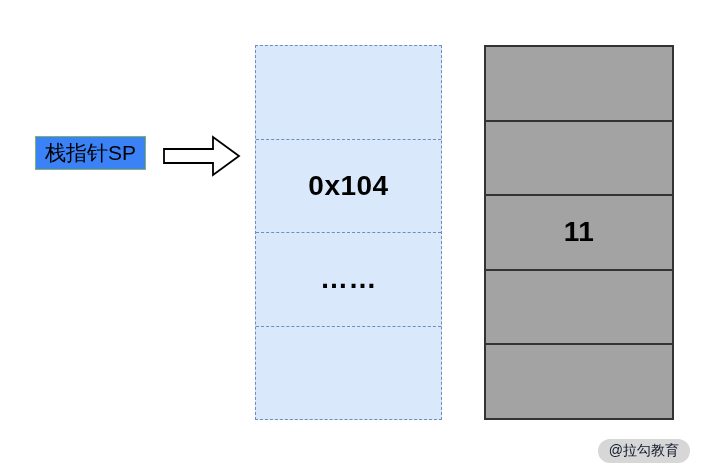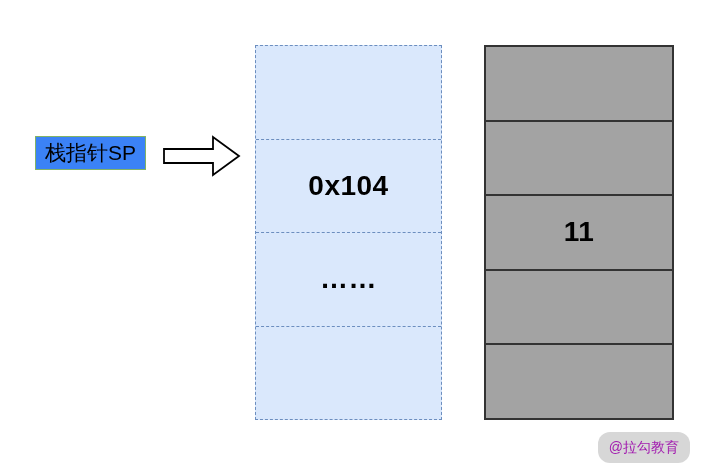--- a/index.html
+++ b/index.html
@@ -80,25 +80,25 @@
   }
   .col-value .cell:not(:last-child) {
     border-bottom: 2px solid #333333;
   }
 
   
   .watermark {
     position: absolute;
     right: 13px;
     bottom: 13px;
-    height: 31px;
+    height: 24px;
     padding: 0 11px;
     border-radius: 12px;
     background: #d7d7d7;
-    color: #a21caf;
+    color: #0f172a;
     font-size: 14px;
     display: flex;
     align-items: center;
     justify-content: center;
     white-space: nowrap;
   }
 </style>
 </head>
 <body>
 

